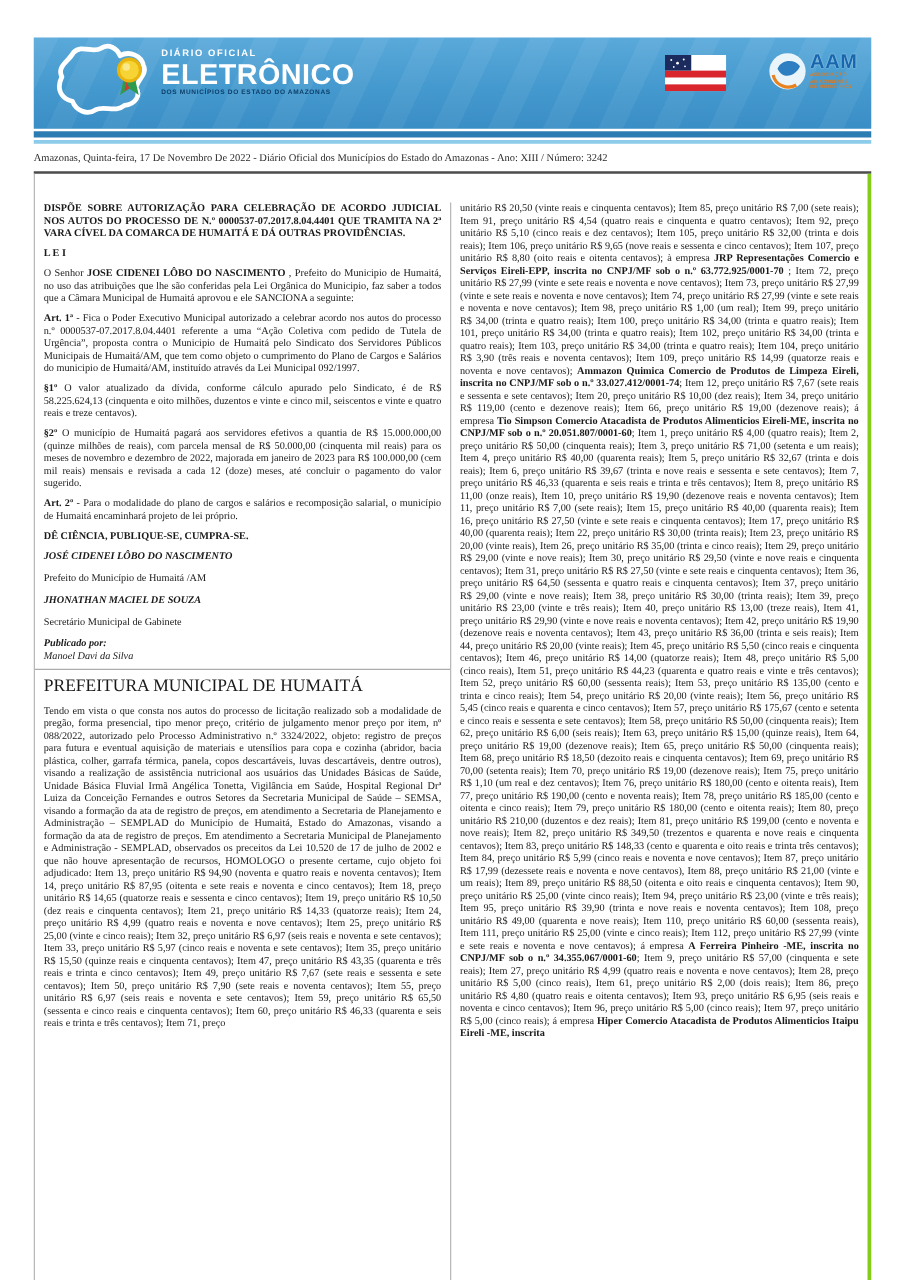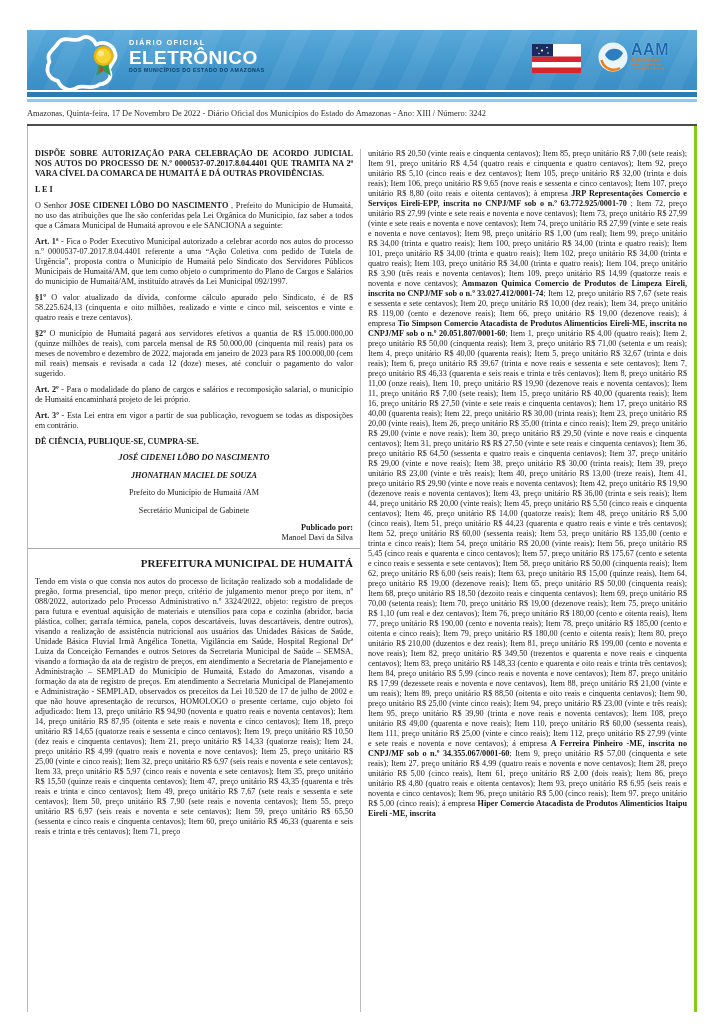--- a/index.html
+++ b/index.html
@@ -4,60 +4,60 @@
 <style>
   * { box-sizing: border-box; }
   html,body { margin:0; padding:0; }
   body {
     width:724px; height:1024px; background:#ffffff; overflow:hidden;
     font-family:"Liberation Serif", serif; color:#1a1a1a;
     -webkit-font-smoothing:antialiased;
   }
   
   .banner {
-    position:relative; margin:30px 27px 0; height:60px;
+    position:relative; margin:30px 27px 0; height:73px;
     background:linear-gradient(180deg,#5aa9da 0%,#4499ce 55%,#3a8ec6 100%);
     overflow:hidden;
   }
   .banner::after{ 
     content:""; position:absolute; inset:0;
     background:repeating-linear-gradient(115deg, rgba(255,255,255,0.06) 0 18px, rgba(255,255,255,0) 18px 40px);
   }
   .map-icon { position:absolute; left:10px; top:1px; z-index:2; }
   .medal-icon { position:absolute; left:64px; top:14px; z-index:3; }
   .wordmark { position:absolute; left:102px; top:9px; z-index:2; line-height:1; }
   .wm-top { font-family:"Liberation Sans",sans-serif; font-weight:bold; color:#ffffff; font-size:7.5px; letter-spacing:1.3px; margin-bottom:1px;}
-  .wm-main { font-family:"Liberation Sans",sans-serif; font-weight:bold; color:#ffffff; font-size:19px; letter-spacing:0.4px; }
+  .wm-main { font-family:"Liberation Sans",sans-serif; font-weight:bold; color:#ffffff; font-size:23px; letter-spacing:0.4px; }
   .wm-sub { font-family:"Liberation Sans",sans-serif; font-weight:bold; color:#0d3f68; font-size:5.2px; letter-spacing:0.55px; margin-top:1.5px;}
   .flag { position:absolute; right:116px; top:14px; z-index:2; }
-  .aam { position:absolute; right:28px; top:11px; z-index:2; display:flex; align-items:center; gap:2px;}
+  .aam { position:absolute; right:11px; top:11px; z-index:2; display:flex; align-items:center; gap:2px;}
   .aam-text { line-height:1; }
   .aam-acronym { font-family:"Liberation Sans",sans-serif; font-weight:bold; font-size:16px; color:#1767ae; letter-spacing:0.5px; text-shadow:0 0 1px #eaf4fb; }
   .aam-small { font-family:"Liberation Sans",sans-serif; font-weight:bold; font-size:3.9px; line-height:4.4px; color:#d97b28; letter-spacing:0.3px; }
   .strip-dark { height:5px; margin:2px 27px 0; background:#2c7cb4; }
   .strip-light{ height:3px; margin:2px 27px 0; background:#8ccbe9; }
   
   .dateline { margin:7px 27px 0; text-align:left; font-size:8.4px; color:#2c2c2c; }
   .toprule { margin:6px 27px 0; border-top:2px solid #4c4c4c; }
   
   .columns {
     margin:0 27px; display:flex; height:886px; overflow:hidden;
     border-left:1px solid #b8b8b8; border-right:3px solid #84cc16;
     padding-top:23px;
   }
   .col { width:50%; padding:0 7px; }
   .col-left { border-right:1px solid #b8b8b8; }
   .para { margin:0 0 6px; text-align:justify; font-size:8.2px; line-height:10px; }
   .b { font-weight:bold; }
   .bold { font-weight:bold; }
   .bolditalic { font-weight:bold; font-style:italic; }
-  .sig { margin:0 0 7.5px; font-size:8.2px; line-height:10px;text-align:center; }
-  .pub { text-align:right; font-size:8.2px; line-height:10px; margin:3px 0 3px; }
+  .sig { margin:0 0 7.5px; font-size:8.2px; line-height:10px; }
+  .pub { text-align:left; font-size:8.2px; line-height:10px; margin:3px 0 3px;font-style:italic; }
   .colsep { border-top:1px solid #ababab; margin:5px -7px 9px; }
-  .sect-head { text-align:right; font-weight:bold; font-size:11px; line-height:10px; margin:0 0 9px; }
+  .sect-head { text-align:left; font-weight:normal; font-size:14px; line-height:10px; margin:0 0 9px; }
 </style>
 </head>
 <body>
 
 <div class="banner">
   <svg class="map-icon" width="86" height="61" viewBox="0 0 100 72">
     <path d="M14,36 C9,26 20,22 25,13 C33,5 43,14 51,9 C58,4 66,9 69,16 C78,11 89,16 91,25 C95,33 86,38 84,46 C89,54 83,62 73,63 C65,70 54,63 46,67 C37,73 27,67 24,59 C14,57 8,48 14,36 Z" fill="none" stroke="#ffffff" stroke-width="4.5" stroke-linejoin="round"></path>
   </svg>
   <svg class="medal-icon" width="25" height="36" viewBox="0 0 25 36">
     <path d="M8,19 L5,32 L12.5,27 L20,32 L17,19 Z" fill="#2f9c4d"></path>
@@ -102,28 +102,27 @@
 <div class="dateline">Amazonas, Quinta-feira, 17 De Novembro De 2022 - Diário Oficial dos Municípios do Estado do Amazonas - Ano: XIII / Número: 3242</div>
 <div class="toprule"></div>
 
 <div class="columns">
 
   <div class="col col-left">
     <p class="para bold">DISPÕE SOBRE AUTORIZAÇÃO PARA CELEBRAÇÃO DE ACORDO JUDICIAL NOS AUTOS DO PROCESSO DE N.º 0000537-07.2017.8.04.4401 QUE TRAMITA NA 2ª VARA CÍVEL DA COMARCA DE HUMAITÁ E DÁ OUTRAS PROVIDÊNCIAS.</p>
     <p class="para bold">L E I</p>
     <p class="para"><span>O Senhor </span><span class="b">JOSE CIDENEI LÔBO DO NASCIMENTO</span><span> , Prefeito do Municipio de Humaitá, no uso das atribuições que lhe são conferidas pela Lei Orgânica do Municipio, faz saber a todos que a Câmara Municipal de Humaitá aprovou e ele SANCIONA a seguinte:</span></p>
     <p class="para"><span class="b">Art. 1ª</span><span> - Fica o Poder Executivo Municipal autorizado a celebrar acordo nos autos do processo n.º 0000537-07.2017.8.04.4401 referente a uma “Ação Coletiva com pedido de Tutela de Urgência”, proposta contra o Municipio de Humaitá pelo Sindicato dos Servidores Públicos Municipais de Humaitá/AM, que tem como objeto o cumprimento do Plano de Cargos e Salários do municipio de Humaitá/AM, instituído através da Lei Municipal 092/1997.</span></p>
-    <p class="para"><span class="b">§1º</span><span> O valor atualizado da dívida, conforme cálculo apurado pelo Sindicato, é de R$ 58.225.624,13 (cinquenta e oito milhões, realizado e vinte e cinco mil, seiscentos e vinte e quatro reais e treze centavos).</span></p>
+    <p class="para"><span class="b">§1º</span><span> O valor atualizado da dívida, conforme cálculo apurado pelo Sindicato, é de R$ 58.225.624,13 (cinquenta e oito milhões, duzentos e vinte e cinco mil, seiscentos e vinte e quatro reais e treze centavos).</span></p>
     <p class="para"><span class="b">§2º</span><span> O município de Humaitá pagará aos servidores efetivos a quantia de R$ 15.000.000,00 (quinze milhões de reais), com parcela mensal de R$ 50.000,00 (cinquenta mil reais) para os meses de novembro e dezembro de 2022, majorada em janeiro de 2023 para R$ 100.000,00 (cem mil reais) mensais e revisada a cada 12 (doze) meses, até concluir o pagamento do valor sugerido.</span></p>
     <p class="para"><span class="b">Art. 2º</span><span> - Para o modalidade do plano de cargos e salários e recomposição salarial, o município de Humaitá encaminhará projeto de lei próprio.</span></p>
-    <p class="para"><span class="b">Art. 3º</span><span> - Esta Lei entra em vigor a partir de sua publicação, revoguem se todas as disposições em contrário.</span></p>
     <p class="para bold">DÊ CIÊNCIA, PUBLIQUE-SE, CUMPRA-SE.</p>
     <p class="sig bolditalic">JOSÉ CIDENEI LÔBO DO NASCIMENTO</p>
+    <p class="sig">Prefeito do Município de Humaitá /AM</p>
     <p class="sig bolditalic">JHONATHAN MACIEL DE SOUZA</p>
-    <p class="sig">Prefeito do Município de Humaitá /AM</p>
     <p class="sig">Secretário Municipal de Gabinete</p>
     <div class="pub">
       <div class="bold">Publicado por:</div>
       <div>Manoel Davi da Silva</div>
     </div>
     <div class="colsep"></div>
     <div class="sect-head">
       <div>PREFEITURA MUNICIPAL DE HUMAITÁ</div>
     </div>
     <p class="para">Tendo em vista o que consta nos autos do processo de licitação realizado sob a modalidade de pregão, forma presencial, tipo menor preço, critério de julgamento menor preço por item, nº 088/2022, autorizado pelo Processo Administrativo n.º 3324/2022, objeto: registro de preços para futura e eventual aquisição de materiais e utensílios para copa e cozinha (abridor, bacia plástica, colher, garrafa térmica, panela, copos descartáveis, luvas descartáveis, dentre outros), visando a realização de assistência nutricional aos usuários das Unidades Básicas de Saúde, Unidade Básica Fluvial Irmã Angélica Tonetta, Vigilância em Saúde, Hospital Regional Drª Luiza da Conceição Fernandes e outros Setores da Secretaria Municipal de Saúde – SEMSA, visando a formação da ata de registro de preços, em atendimento a Secretaria de Planejamento e Administração – SEMPLAD do Município de Humaitá, Estado do Amazonas, visando a formação da ata de registro de preços. Em atendimento a Secretaria Municipal de Planejamento e Administração - SEMPLAD, observados os preceitos da Lei 10.520 de 17 de julho de 2002 e que não houve apresentação de recursos, HOMOLOGO o presente certame, cujo objeto foi adjudicado: Item 13, preço unitário R$ 94,90 (noventa e quatro reais e noventa centavos); Item 14, preço unitário R$ 87,95 (oitenta e sete reais e noventa e cinco centavos); Item 18, preço unitário R$ 14,65 (quatorze reais e sessenta e cinco centavos); Item 19, preço unitário R$ 10,50 (dez reais e cinquenta centavos); Item 21, preço unitário R$ 14,33 (quatorze reais); Item 24, preço unitário R$ 4,99 (quatro reais e noventa e nove centavos); Item 25, preço unitário R$ 25,00 (vinte e cinco reais); Item 32, preço unitário R$ 6,97 (seis reais e noventa e sete centavos); Item 33, preço unitário R$ 5,97 (cinco reais e noventa e sete centavos); Item 35, preço unitário R$ 15,50 (quinze reais e cinquenta centavos); Item 47, preço unitário R$ 43,35 (quarenta e três reais e trinta e cinco centavos); Item 49, preço unitário R$ 7,67 (sete reais e sessenta e sete centavos); Item 50, preço unitário R$ 7,90 (sete reais e noventa centavos); Item 55, preço unitário R$ 6,97 (seis reais e noventa e sete centavos); Item 59, preço unitário R$ 65,50 (sessenta e cinco reais e cinquenta centavos); Item 60, preço unitário R$ 46,33 (quarenta e seis reais e trinta e três centavos); Item 71, preço</p>

